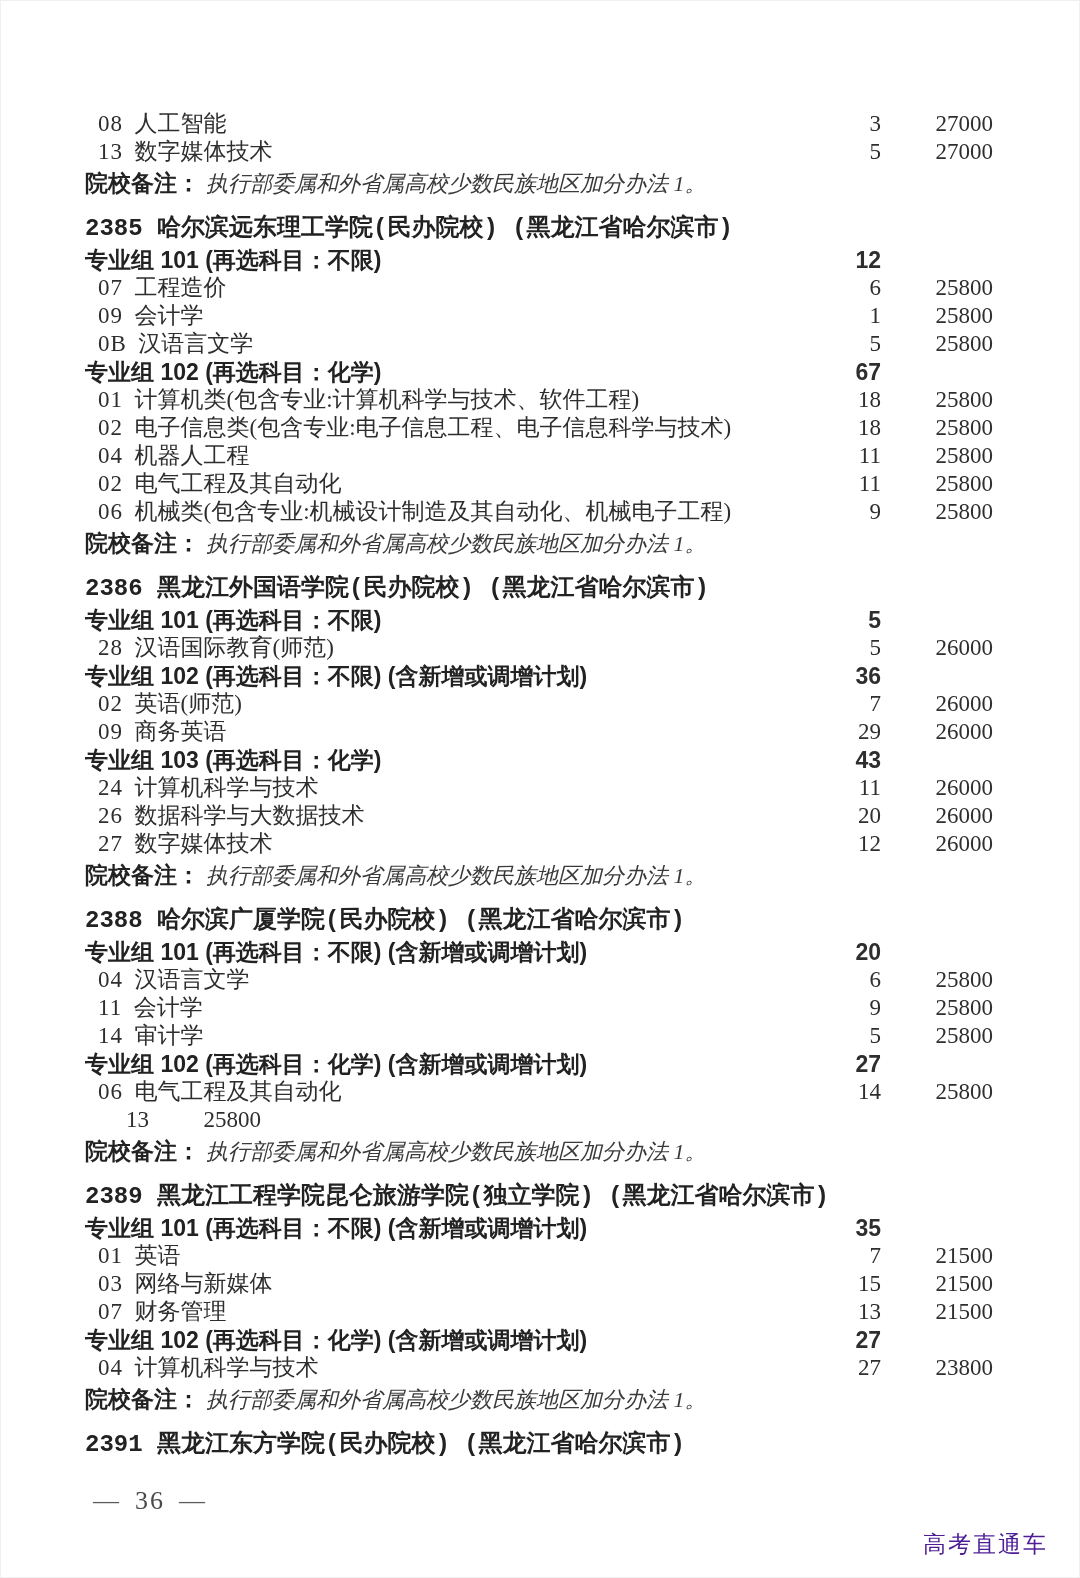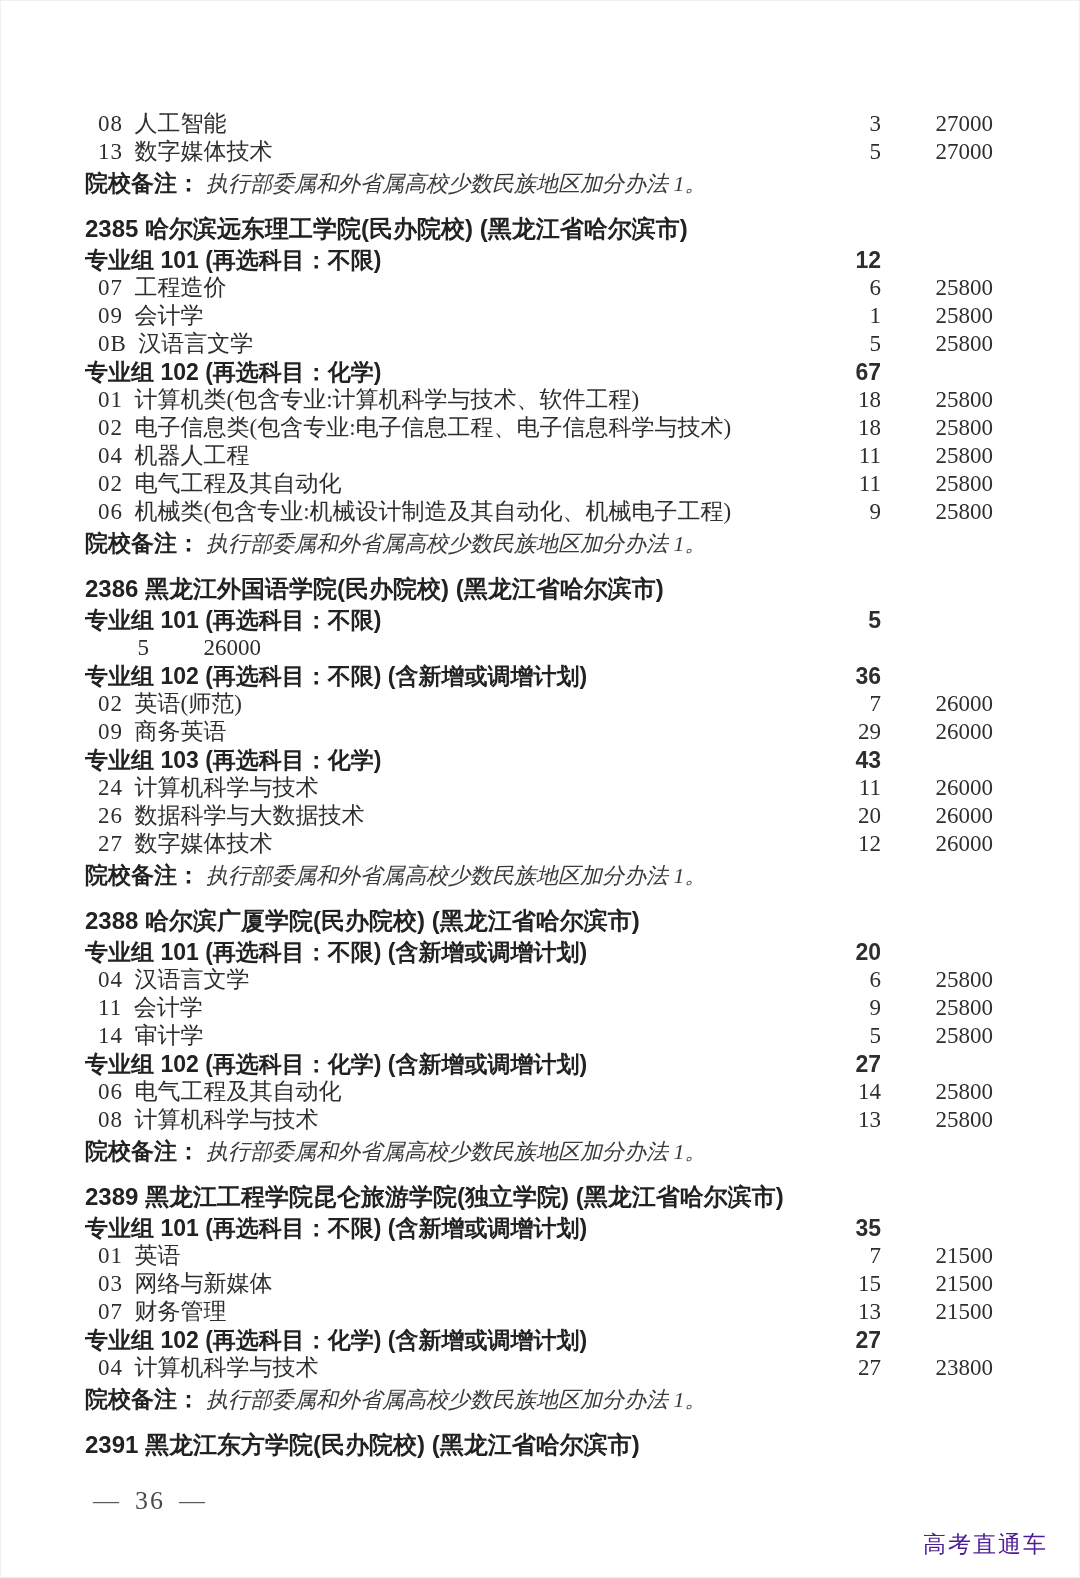--- a/index.html
+++ b/index.html
@@ -21,21 +21,21 @@
   .row{
     display:flex;
     align-items:baseline;
     line-height:28px;
     font-size:23px;
   }
   .row .label{flex:1;min-width:0;}
   .row .count{width:64px;text-align:right;font-size:23px;}
   .row .fee{width:112px;text-align:right;font-size:23px;}
   .school-row{
-    font-family:Liberation Sans, sans-serif;
+    font-family:Liberation Mono, monospace;
     font-weight:700;
     font-size:24px;
     line-height:30px;
     color:#222;
     margin-top:16px;
     margin-bottom:2px;
   }
   .group-row .label{
     font-family:"Liberation Sans","DejaVu Sans",sans-serif;
     font-weight:700;
@@ -145,20 +145,21 @@
       <div class="row note-row">
         <span class="label"><span class="note-label">院校备注：</span><span class="note-text">执行部委属和外省属高校少数民族地区加分办法 1。</span></span>
       </div>
       <div class="school-row">2386 黑龙江外国语学院(民办院校) (黑龙江省哈尔滨市)</div>
       <div class="row group-row">
         <span class="label">专业组 101 (再选科目：不限)</span>
         <span class="count">5</span>
         <span class="fee"></span>
       </div>
       <div class="row major-row">
+        <span class="label"><span class="code">28</span> <span class="mname">汉语国际教育(师范)</span></span>
         <span class="count">5</span>
         <span class="fee">26000</span>
       </div>
       <div class="row group-row">
         <span class="label">专业组 102 (再选科目：不限) (含新增或调增计划)</span>
         <span class="count">36</span>
         <span class="fee"></span>
       </div>
       <div class="row major-row">
         <span class="label"><span class="code">02</span> <span class="mname">英语(师范)</span></span>
@@ -218,21 +219,20 @@
         <span class="label">专业组 102 (再选科目：化学) (含新增或调增计划)</span>
         <span class="count">27</span>
         <span class="fee"></span>
       </div>
       <div class="row major-row">
         <span class="label"><span class="code">06</span> <span class="mname">电气工程及其自动化</span></span>
         <span class="count">14</span>
         <span class="fee">25800</span>
       </div>
       <div class="row major-row">
-        <span class="label"><span class="code">08</span> <span class="mname">计算机科学与技术</span></span>
         <span class="count">13</span>
         <span class="fee">25800</span>
       </div>
       <div class="row note-row">
         <span class="label"><span class="note-label">院校备注：</span><span class="note-text">执行部委属和外省属高校少数民族地区加分办法 1。</span></span>
       </div>
       <div class="school-row">2389 黑龙江工程学院昆仑旅游学院(独立学院) (黑龙江省哈尔滨市)</div>
       <div class="row group-row">
         <span class="label">专业组 101 (再选科目：不限) (含新增或调增计划)</span>
         <span class="count">35</span>

